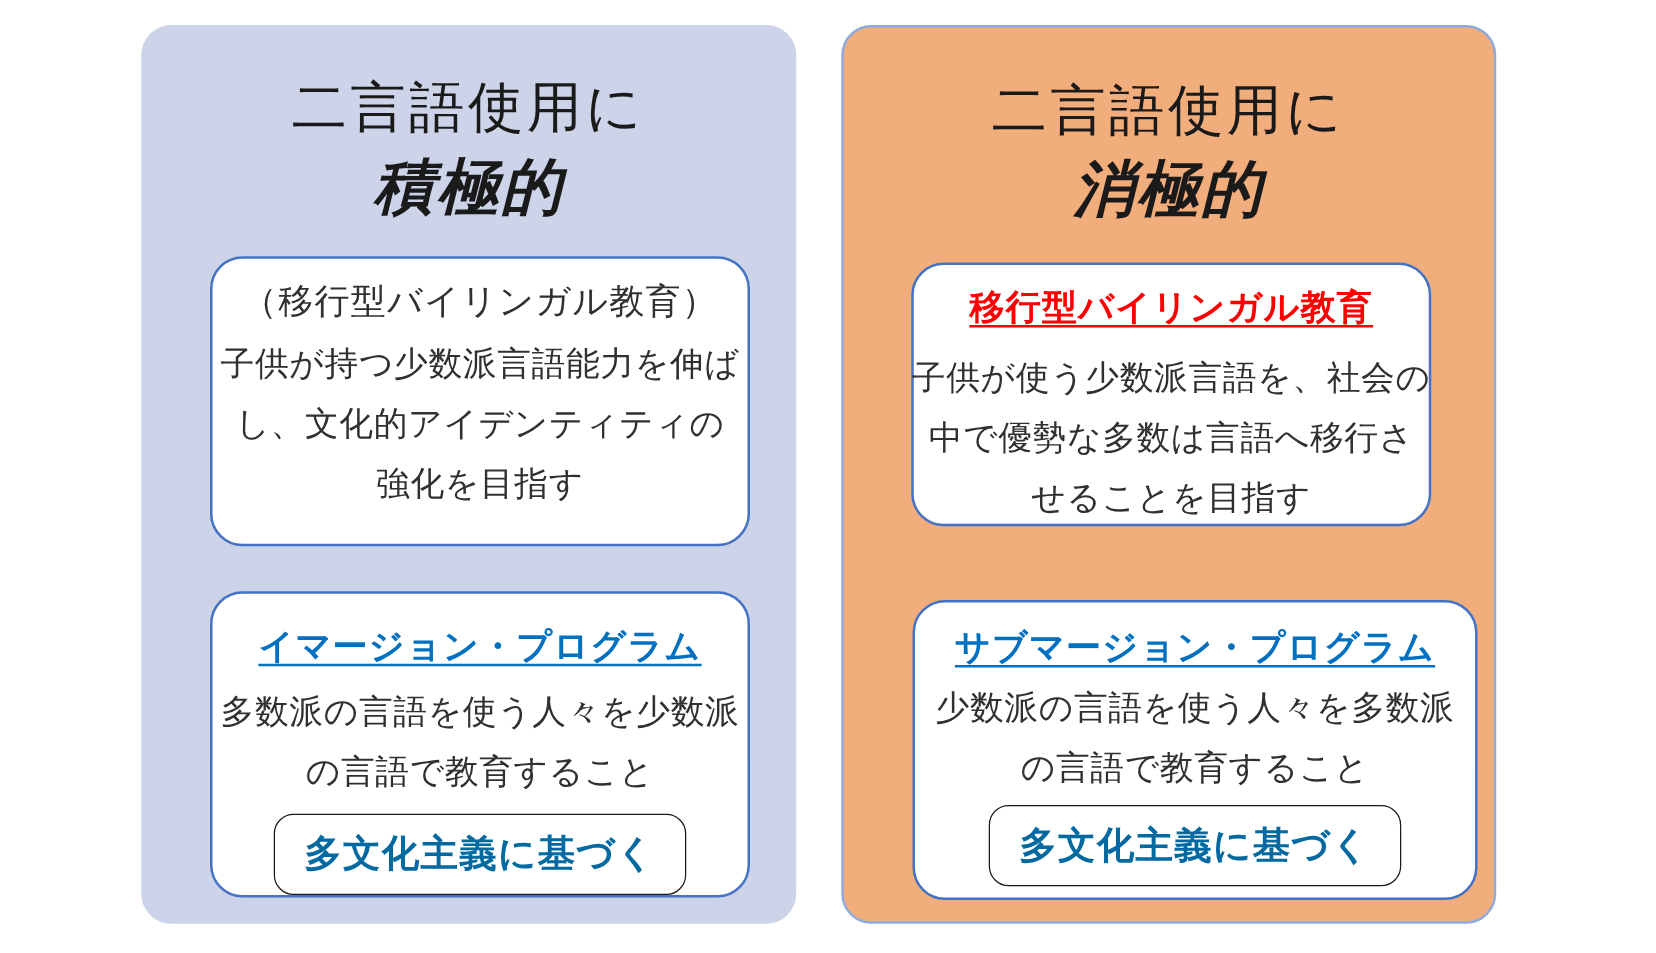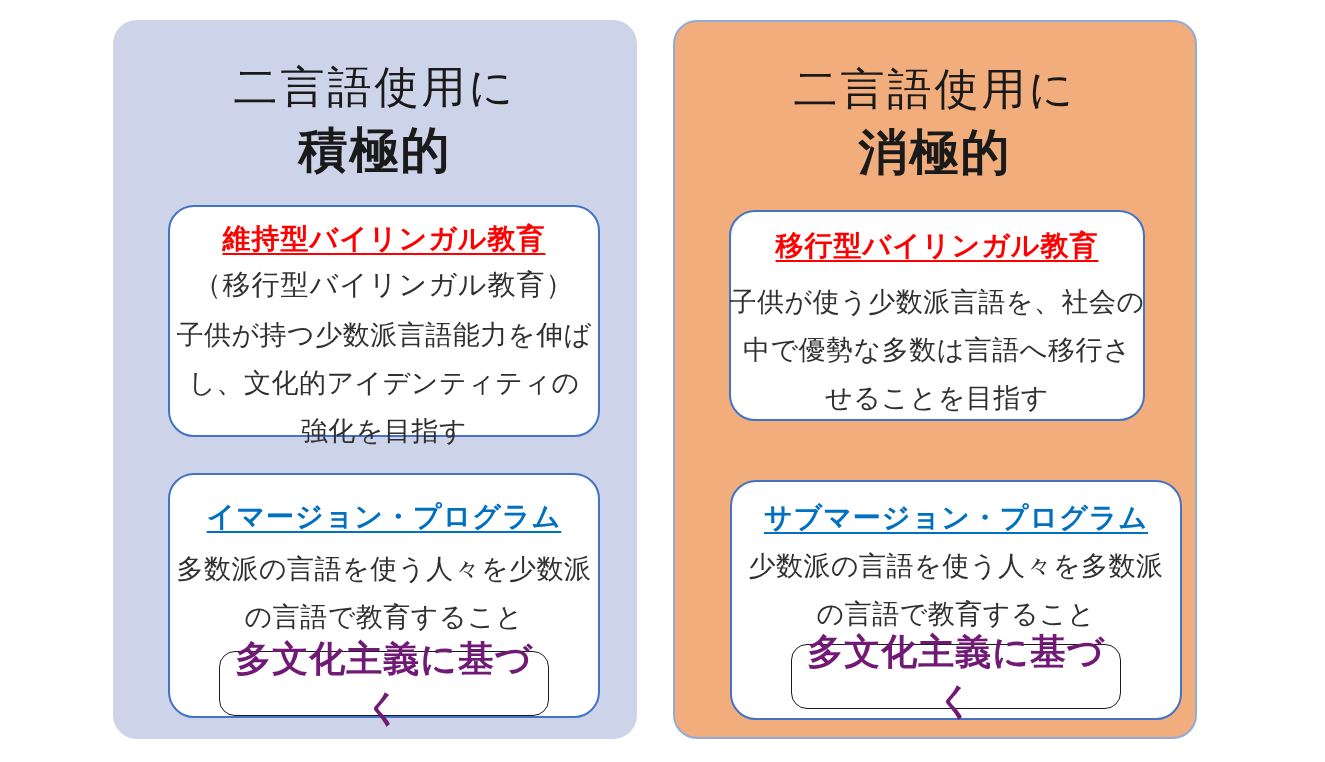--- a/index.html
+++ b/index.html
@@ -46,20 +46,21 @@
     font-size: 44px;
     font-weight: 400;
     line-height: 66px;
     letter-spacing: 3px;
   }
   .panel-title .t2 {
     font-size: 49px;
     font-weight: 700;
     line-height: 60px;
     letter-spacing: 2px;
+    font-style: italic;
   }
   
   .card {
     position: absolute;
     box-sizing: border-box;
     background: #ffffff;
     border: 2.5px solid #4472c4;
     border-radius: 26px;
     display: flex;
     flex-direction: column;
@@ -106,39 +107,38 @@
     width: 330px;
     height: 65px;
     background: #ffffff;
     border: 1.5px solid #1a1a1a;
     border-radius: 16px;
     display: flex;
     align-items: center;
     justify-content: center;
   }
   .tag-box .tag-text {
-    font-size: 36px;
+    font-size: 30px;
     font-weight: 700;
-    color: #701a75;
+    color: #0369a1;
     letter-spacing: 1px;
   }
 </style>
 </head>
 <body>
 
 <div class="canvas">
 
   <section class="panel panel-left">
     <div class="panel-title">
       <div class="t1">二言語使用に</div>
       <div class="t2">積極的</div>
     </div>
 
     <div class="card card-a1">
-      <div class="card-heading heading-red">維持型バイリンガル教育</div>
       <div class="card-sub">（移行型バイリンガル教育）</div>
       <div class="card-body">子供が持つ少数派言語能力を伸ばし、文化的アイデンティティの強化を目指す</div>
     </div>
 
     <div class="card card-a2">
       <div class="card-heading heading-blue">イマージョン・プログラム</div>
       <div class="card-body">多数派の言語を使う人々を少数派の言語で教育すること</div>
       <div class="tag-box">
         <span class="tag-text">多文化主義に基づく</span>
       </div>

